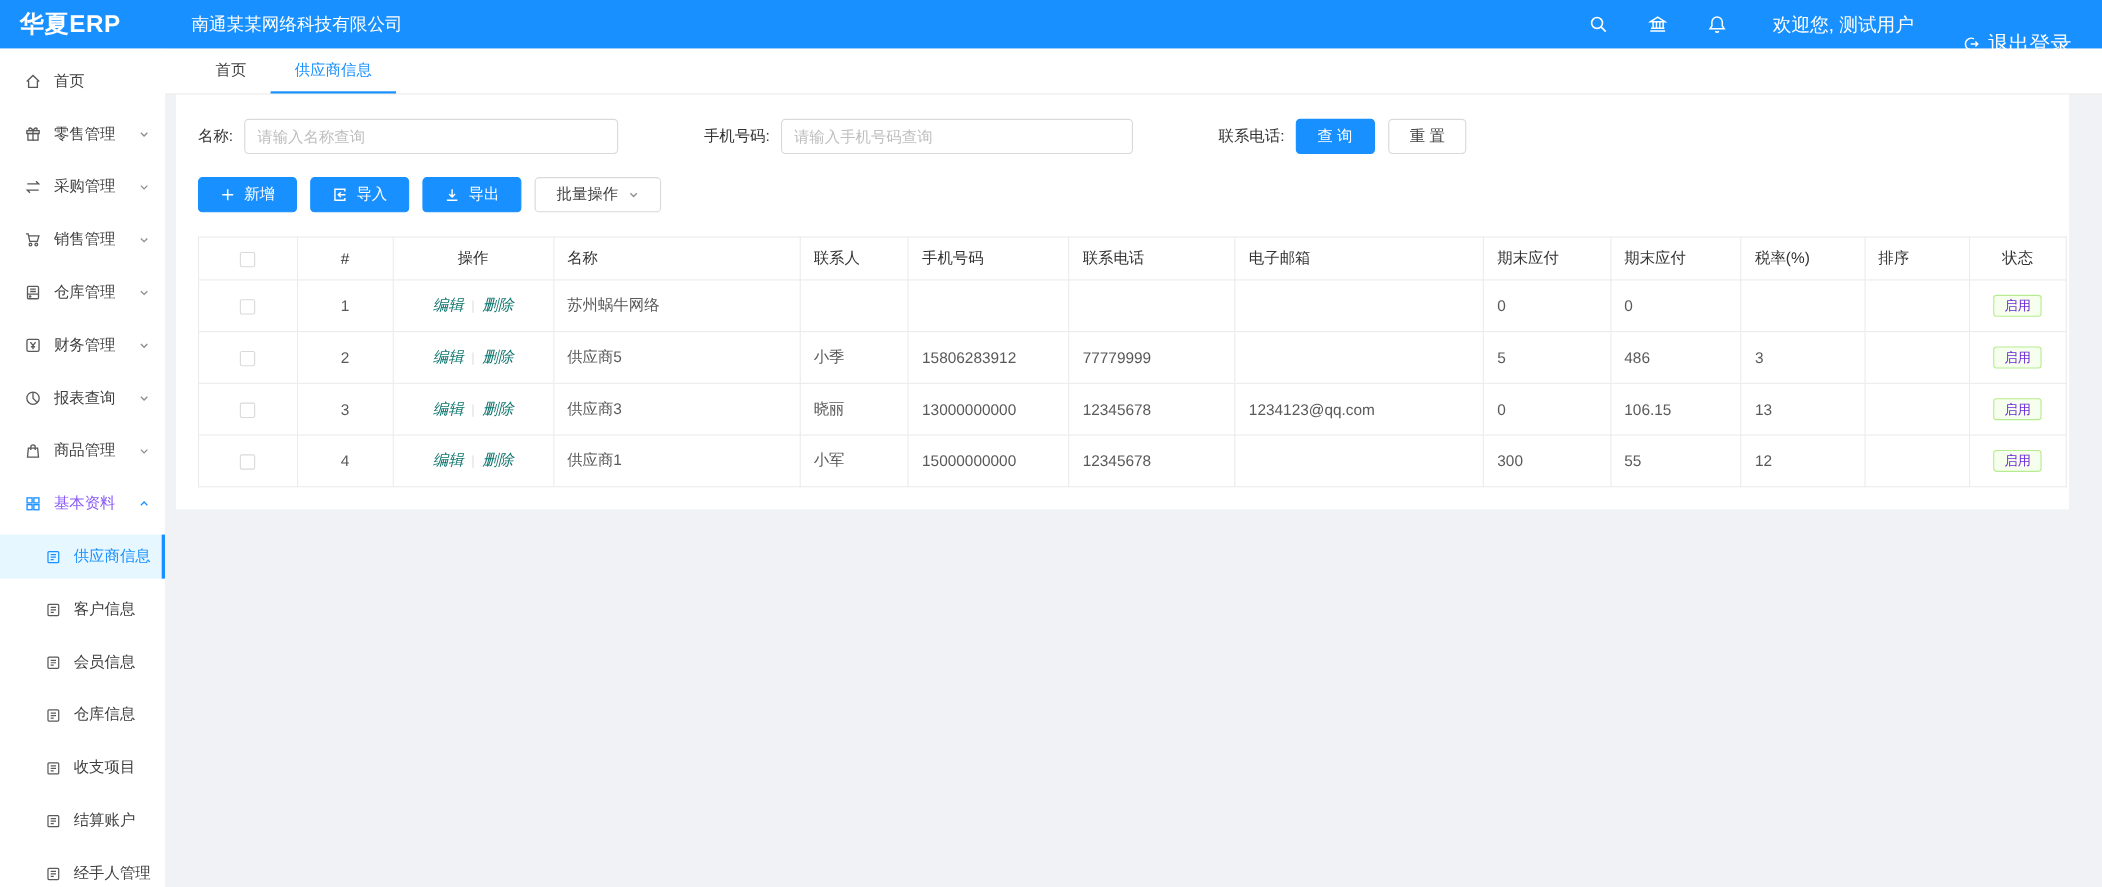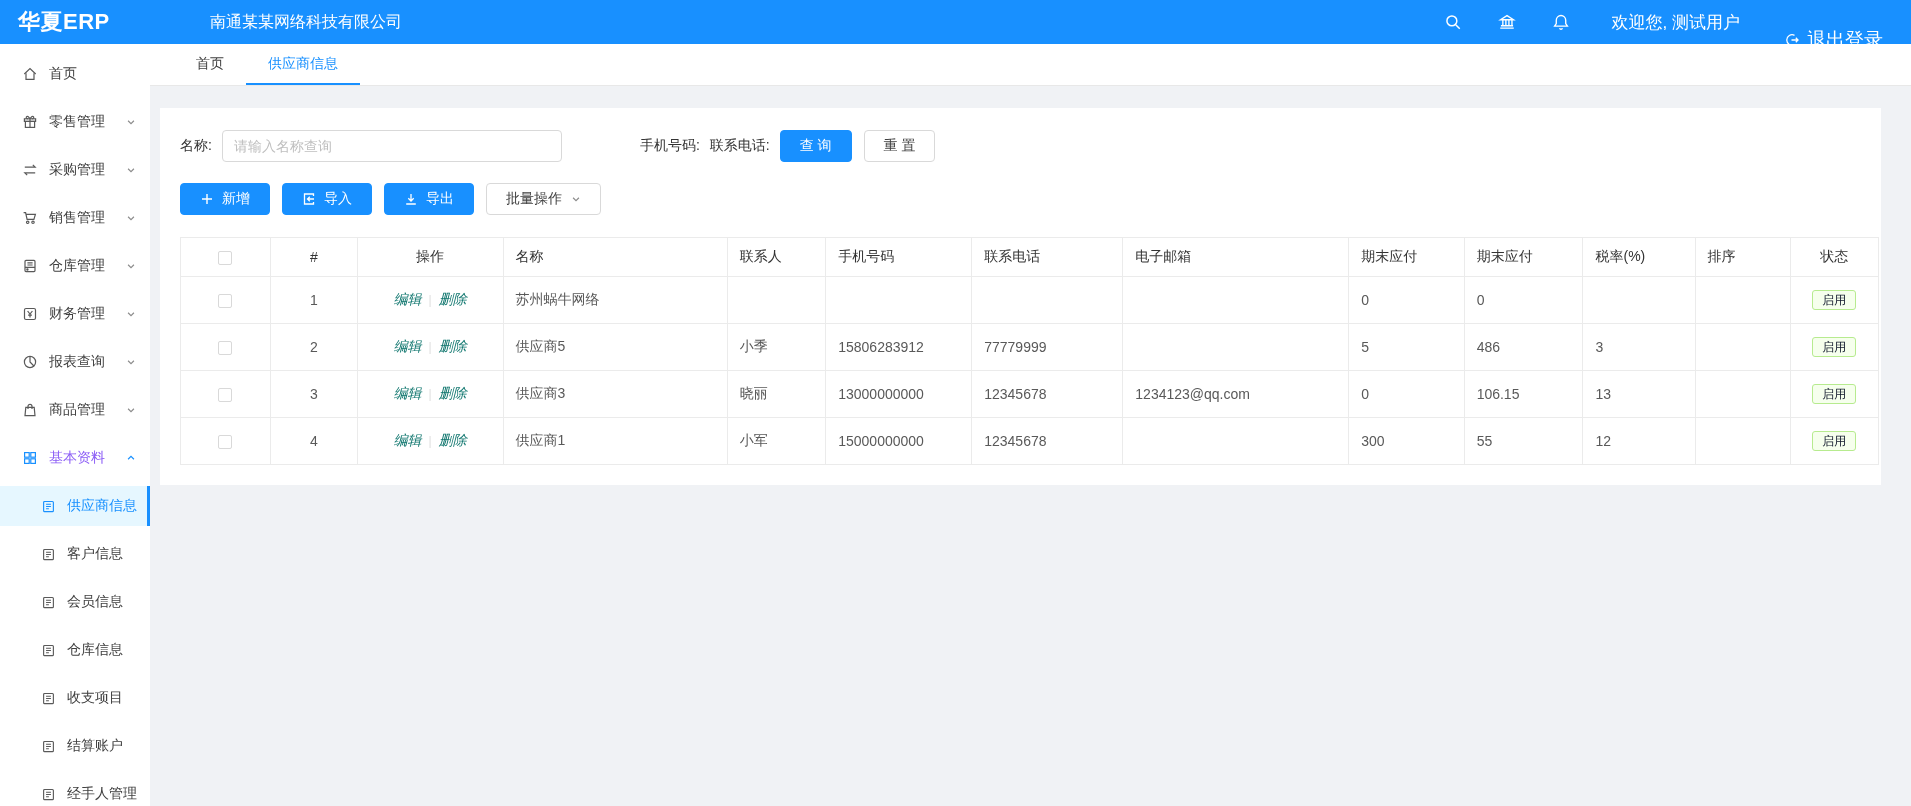--- a/index.html
+++ b/index.html
@@ -5,21 +5,21 @@
   * { box-sizing: border-box; margin: 0; padding: 0; }
   html,body { width:1911px; height:806px; overflow:hidden; }
   body {
     font-family: "Liberation Sans", "DejaVu Sans", sans-serif;
     background:#f0f2f5; color:#404040; font-size:14px;
   }
   svg { display:block; }
 
   
   .navbar { position:fixed; top:0; left:0; width:1911px; height:44px;
-    background:#1890ff; display:flex; align-items:center; color:#fff; z-index:30;gap:36px; }
+    background:#1890ff; display:flex; align-items:center; color:#fff; z-index:30; }
   .logo { width:150px; padding-left:18px; font-size:22px; font-weight:bold; letter-spacing:.5px; }
   .company { font-size:16px; margin-left:24px; }
   .nav-right { margin-left:auto; display:flex; align-items:center; padding-right:28px; }
   .nav-icon { width:18px; height:18px; margin-left:36px; cursor:pointer; color:#fff; }
   .welcome { margin-left:42px; font-size:17px; cursor:pointer; }
   .logout { margin-left:44px; display:flex; align-items:center; font-size:19px; cursor:pointer;margin-top:35px; }
   .logout .nav-icon { margin-left:0; margin-right:7px; width:16px; height:16px; }
 
   
   .sidebar { position:fixed; top:44px; left:0; bottom:0; width:150px; background:#fff;
@@ -38,21 +38,21 @@
   .sub-item.active .mi-icon { color:#1890ff; }
 
   
   .main { margin-left:150px; }
   .tabbar { background:#fff; height:42px; display:flex; align-items:stretch;
     padding-left:24px; border-bottom:1px solid #e8e8e8; }
   .tab { padding:0 22px; display:flex; align-items:center; font-size:14px;
     color:#404040; cursor:pointer; border-bottom:2px solid transparent; }
   .tab.active { color:#1890ff; border-bottom-color:#1890ff; }
 
-  .panel { background:#fff; margin:22px 30px 0 10px; padding:22px 2px 20px 20px; }
+  .panel { background:#fff; margin:0 30px 0 10px; padding:22px 2px 20px 20px; }
 
   
   .search-row { display:flex; align-items:center; }
   .s-label { font-size:14px; color:#333; margin-right:10px; white-space:nowrap; }
   .s-input { height:32px; border:1px solid #d9d9d9; border-radius:4px; padding:0 11px;
     font-size:14px; color:#ec4899; outline:none; font-family:inherit; }
   .s-input::placeholder { color:#bfbfbf; }
   .in-name { width:340px; margin-right:78px; }
   .in-phone { width:320px; margin-right:78px; }
   .in-tel { width:285px; margin-right:36px; }
@@ -73,21 +73,21 @@
   .grid th, .grid td { border:1px solid #ebebeb; font-weight:normal; font-size:14px;
     padding:0 12px; overflow:hidden; white-space:nowrap; }
   .grid th { height:39px; color:#333; background:#fff; text-align:left; }
   .grid td { height:47px; color:#595959; }
   .grid th.c-center, .grid td.c-center { text-align:center; padding:0 4px; }
   .cb { display:inline-block; width:14px; height:14px; border:1px solid #d9d9d9;
     border-radius:2px; background:#fff; vertical-align:middle; cursor:pointer; }
   .op-link { color:#0f766e; text-decoration:none; cursor:pointer;font-style:italic; }
   .op-sep { color:#e0e0e0; margin:0 7px; font-size:12px; }
   .tag-green { display:inline-block; padding:3px 9px; font-size:12px; line-height:1;
-    color:#0f172a; background:#f6ffed; border:1px solid #b7eb8f; border-radius:3px;text-align:center; }
+    color:#6d28d9; background:#f6ffed; border:1px solid #b7eb8f; border-radius:3px;text-align:center; }
 
   
   .pager { display:flex; align-items:center; justify-content:flex-end; margin-top:24px;
     font-size:13px; color:#595959; }
   .pg-summary { margin-right:14px; }
   .pg-arrow { width:24px; height:28px; display:flex; align-items:center; justify-content:center;
     color:#bfbfbf; cursor:pointer; }
   .pg-arrow svg { width:10px; height:10px; }
   .pg-page { min-width:30px; height:28px; margin:0 4px; display:flex; align-items:center;
     justify-content:center; border:1px solid #1890ff; border-radius:4px; color:#1890ff;
@@ -350,20 +350,21 @@
     <div class="tab">首页</div>
     <div class="tab active">供应商信息</div>
   </div>
 
   <div class="panel">
 
     <div class="search-row">
       <span class="s-label">名称:</span>
       <input class="s-input in-name" type="text" placeholder="请输入名称查询" style="">
       <span class="s-label">手机号码:</span>
+      <input class="s-input in-phone" type="text" placeholder="请输入手机号码查询" style="">
       <span class="s-label">联系电话:</span>
       <button class="btn btn-primary" style="margin-right:12px;">查 询</button>
       <button class="btn btn-default">重 置</button>
     </div>
 
     <div class="toolbar">
       <button class="btn btn-primary">
         <span class="b-icon">
           <svg viewBox="0 0 14 14" fill="none" stroke="currentColor" stroke-width="1.4">
               <path d="M7 2v10M2 7h10"></path>

